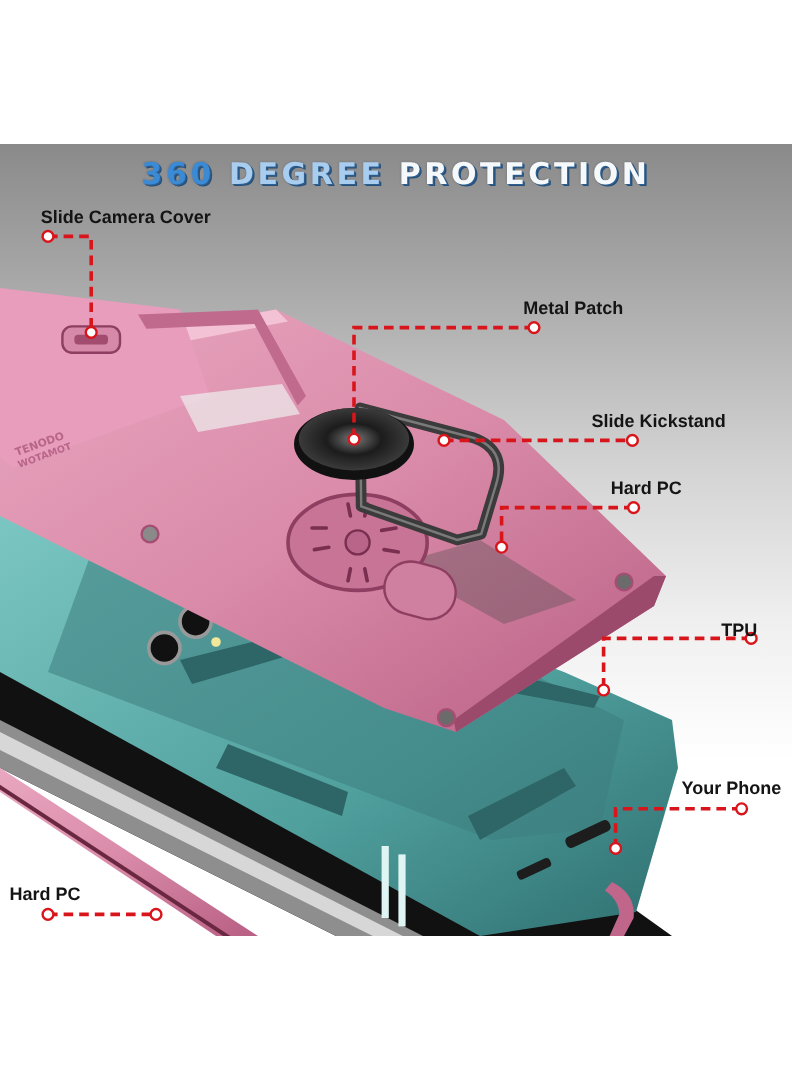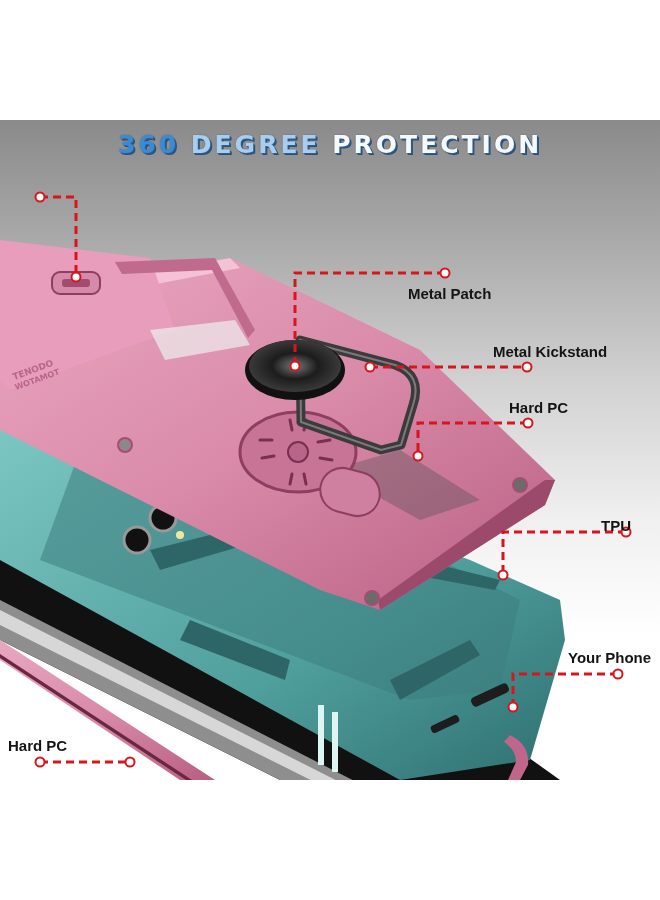--- a/index.html
+++ b/index.html
@@ -160,19 +160,20 @@
       <circle cx="418" cy="456" r="4.5"></circle>
       <circle cx="626" cy="532" r="4.5"></circle>
       <circle cx="503" cy="575" r="4.5"></circle>
       <circle cx="618" cy="674" r="4.5"></circle>
       <circle cx="513" cy="707" r="4.5"></circle>
       <circle cx="40" cy="762" r="4.5"></circle>
       <circle cx="130" cy="762" r="4.5"></circle>
     </g>
   </svg>
 
-  <div class="label" style="left:408px; top:129px;margin-top:36px;">Metal Patch</div>
-  <div class="label" style="left:493px; top:223px;">Metal Kickstand</div>
+  <div class="label" style="left:34px; top:53px;">Slide Camera Cover</div>
+  <div class="label" style="left:436px; top:129px;">Metal Patch</div>
+  <div class="label" style="left:493px; top:223px;">Slide Kickstand</div>
   <div class="label" style="left:509px; top:279px;">Hard PC</div>
   <div class="label" style="left:601px; top:397px;">TPU</div>
   <div class="label" style="left:568px; top:529px;">Your Phone</div>
   <div class="label" style="left:8px; top:617px;">Hard PC</div>
 </div>
 
 </body></html>

